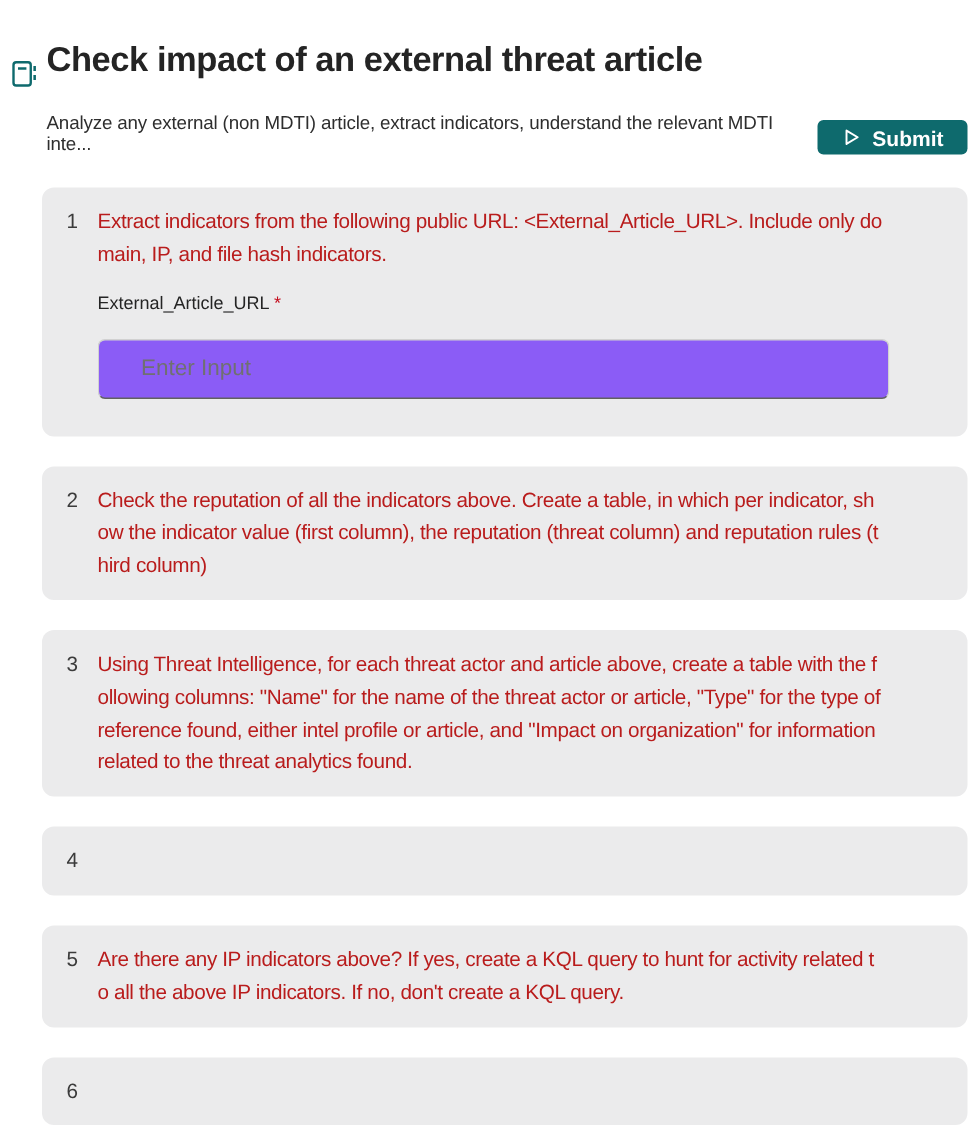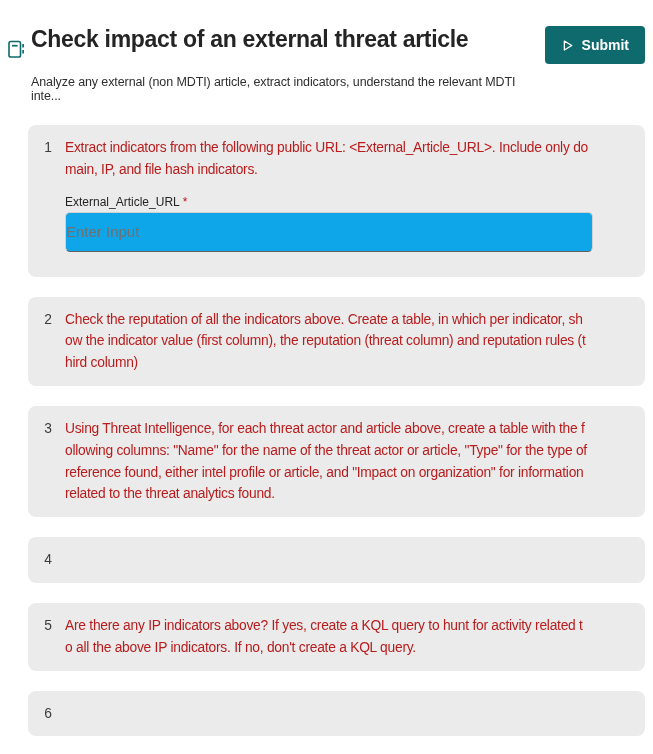--- a/index.html
+++ b/index.html
@@ -10,37 +10,37 @@
   }
   html, body {
     width: 653px; height: 754px;
     background: #ffffff;
     font-family: "Liberation Sans", sans-serif;
     color: #242424;
     overflow: hidden;
   }
   
   .header {
-    display: flex; justify-content: space-between; align-items: flex-start;
+    display: flex; justify-content: space-between; align-items: flex-end;
     padding: 25px 8px 0 8px;
   }
   .header-left { display: flex; gap: 7px; }
   .pb-icon { margin-top: 15px; flex: 0 0 auto; }
   .title {
     font-size: 23px; font-weight: 700; color: #242424;
     letter-spacing: -0.3px; line-height: 28px; white-space: nowrap;
   }
   .subtitle {
     font-size: 12.5px; color: #2e2e2e; margin-top: 22px; letter-spacing: -0.1px;
   }
   .submit-btn {
     display: flex; align-items: center; gap: 8px;
     background: var(--accent); color: #fff;
     border: none; border-radius: 4px;
-    height: 38px; padding: 0 16px; margin-top: 1px;
+    height: 23px; padding: 0 16px; margin-top: 1px;
     font-family: "Liberation Sans", sans-serif;
     font-size: 14px; font-weight: 700; cursor: pointer;
     flex: 0 0 auto;
   }
   .submit-btn .play { display: flex; align-items: center; }
   
   .steps { margin-top: 22px; padding: 0 8px 0 28px; }
   .step {
     background: var(--step-bg);
     border-radius: 8px;
@@ -58,27 +58,27 @@
   .step-text {
     font-size: 13.8px; color: #b91c1c; line-height: 21.8px;
     letter-spacing: -0.25px;
     word-break: break-all;
   }
   .input-group { margin-top: 14px; }
   .input-label { font-size: 12px; color: #242424; }
   .input-label .req { color: var(--req); }
   .text-input {
     display: block;
-    margin-top: 3px;
+    margin-top: 17px;
     width: 528px; height: 40px;
-    background: #0ea5e9;
+    background: #8b5cf6;
     border: 1px solid #d1d1d1;
     border-bottom-color: #616161;
     border-radius: 5px;
-    padding: 0 0;
+    padding: 0 28px;
     font-family: "Liberation Sans", sans-serif;
     font-size: 15px; color: #242424;
   }
   .text-input::placeholder { color: #707070; }
 </style>
 </head>
 <body>
 
 <header class="header">
   <div class="header-left">

